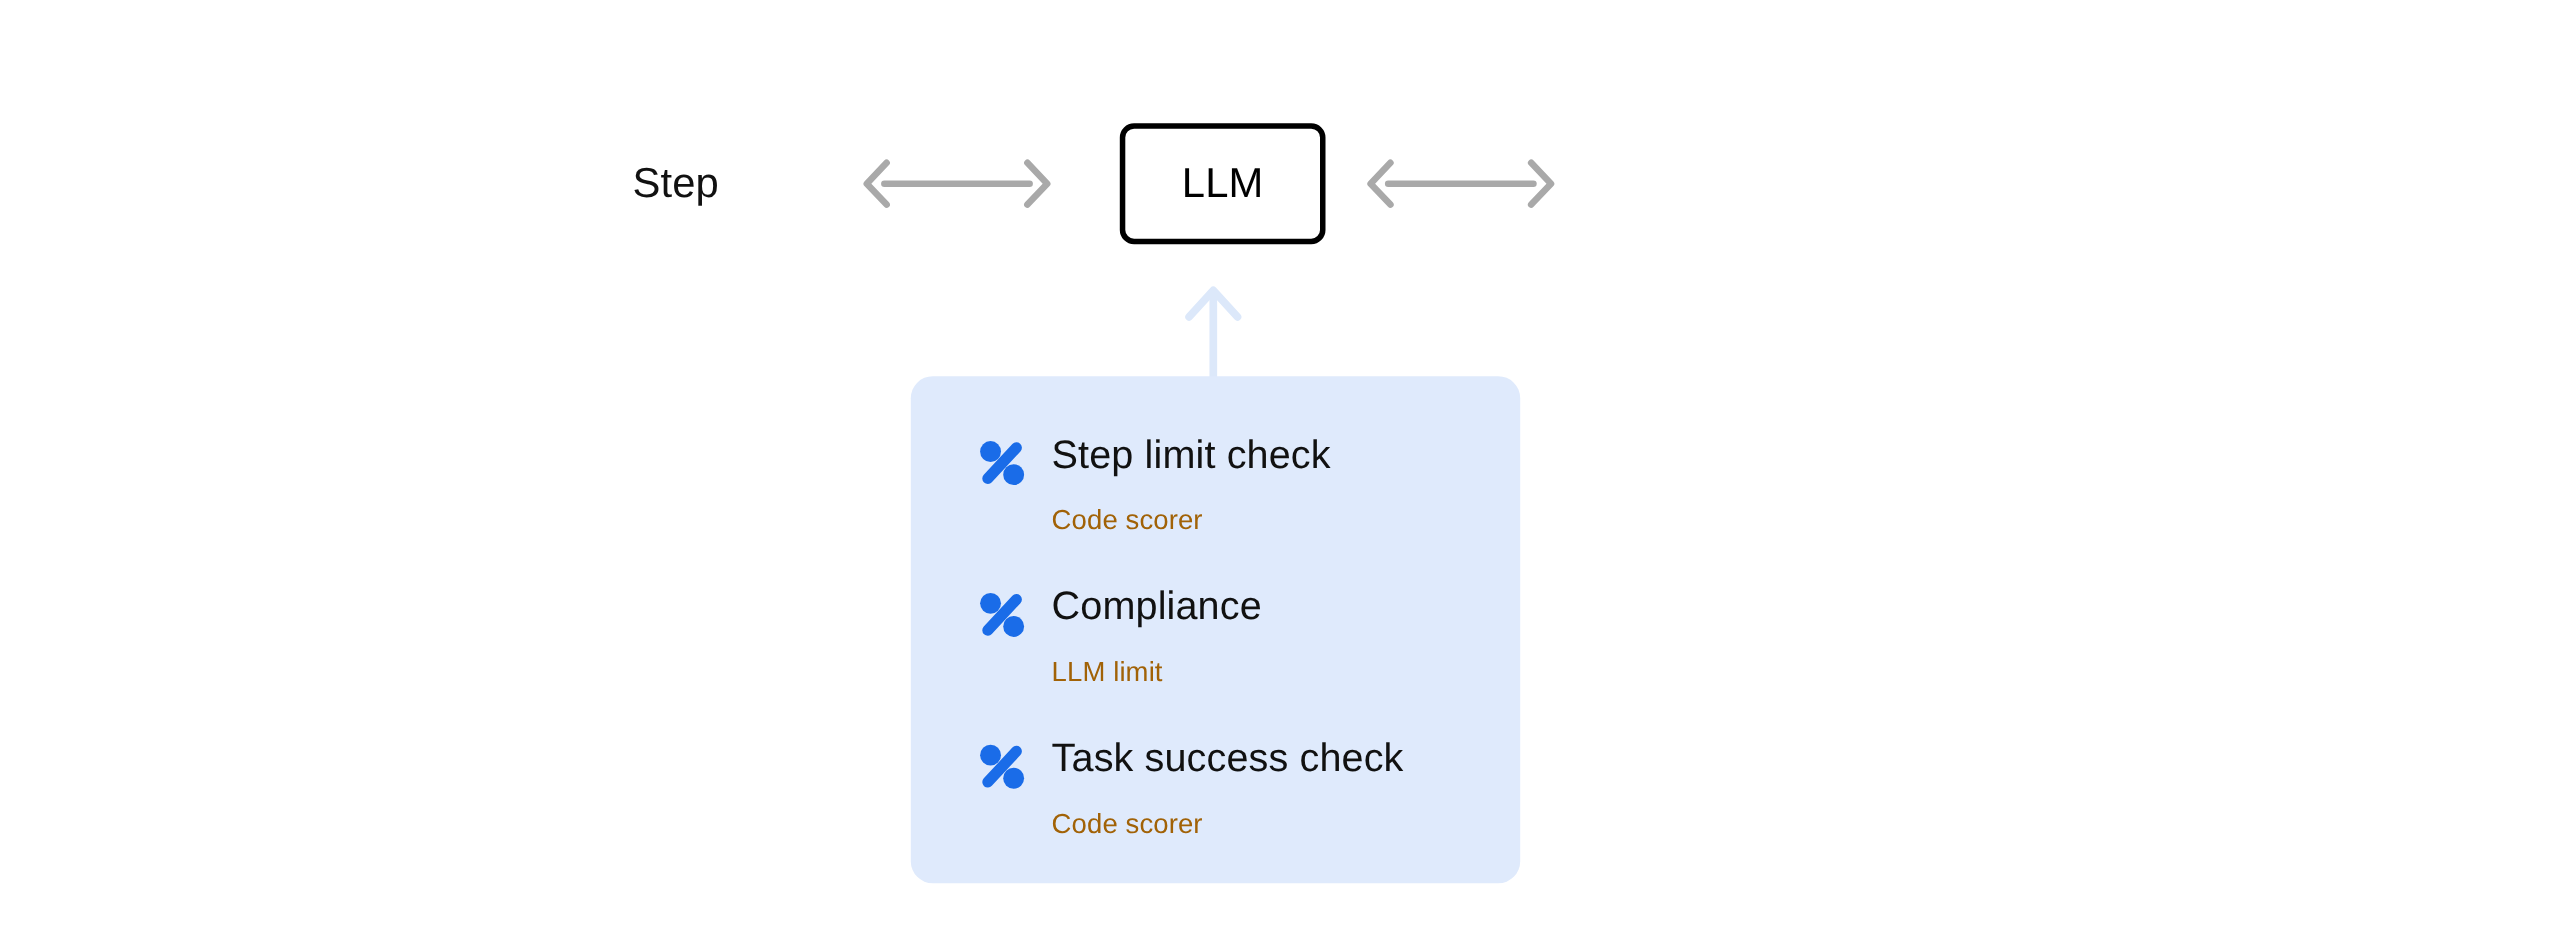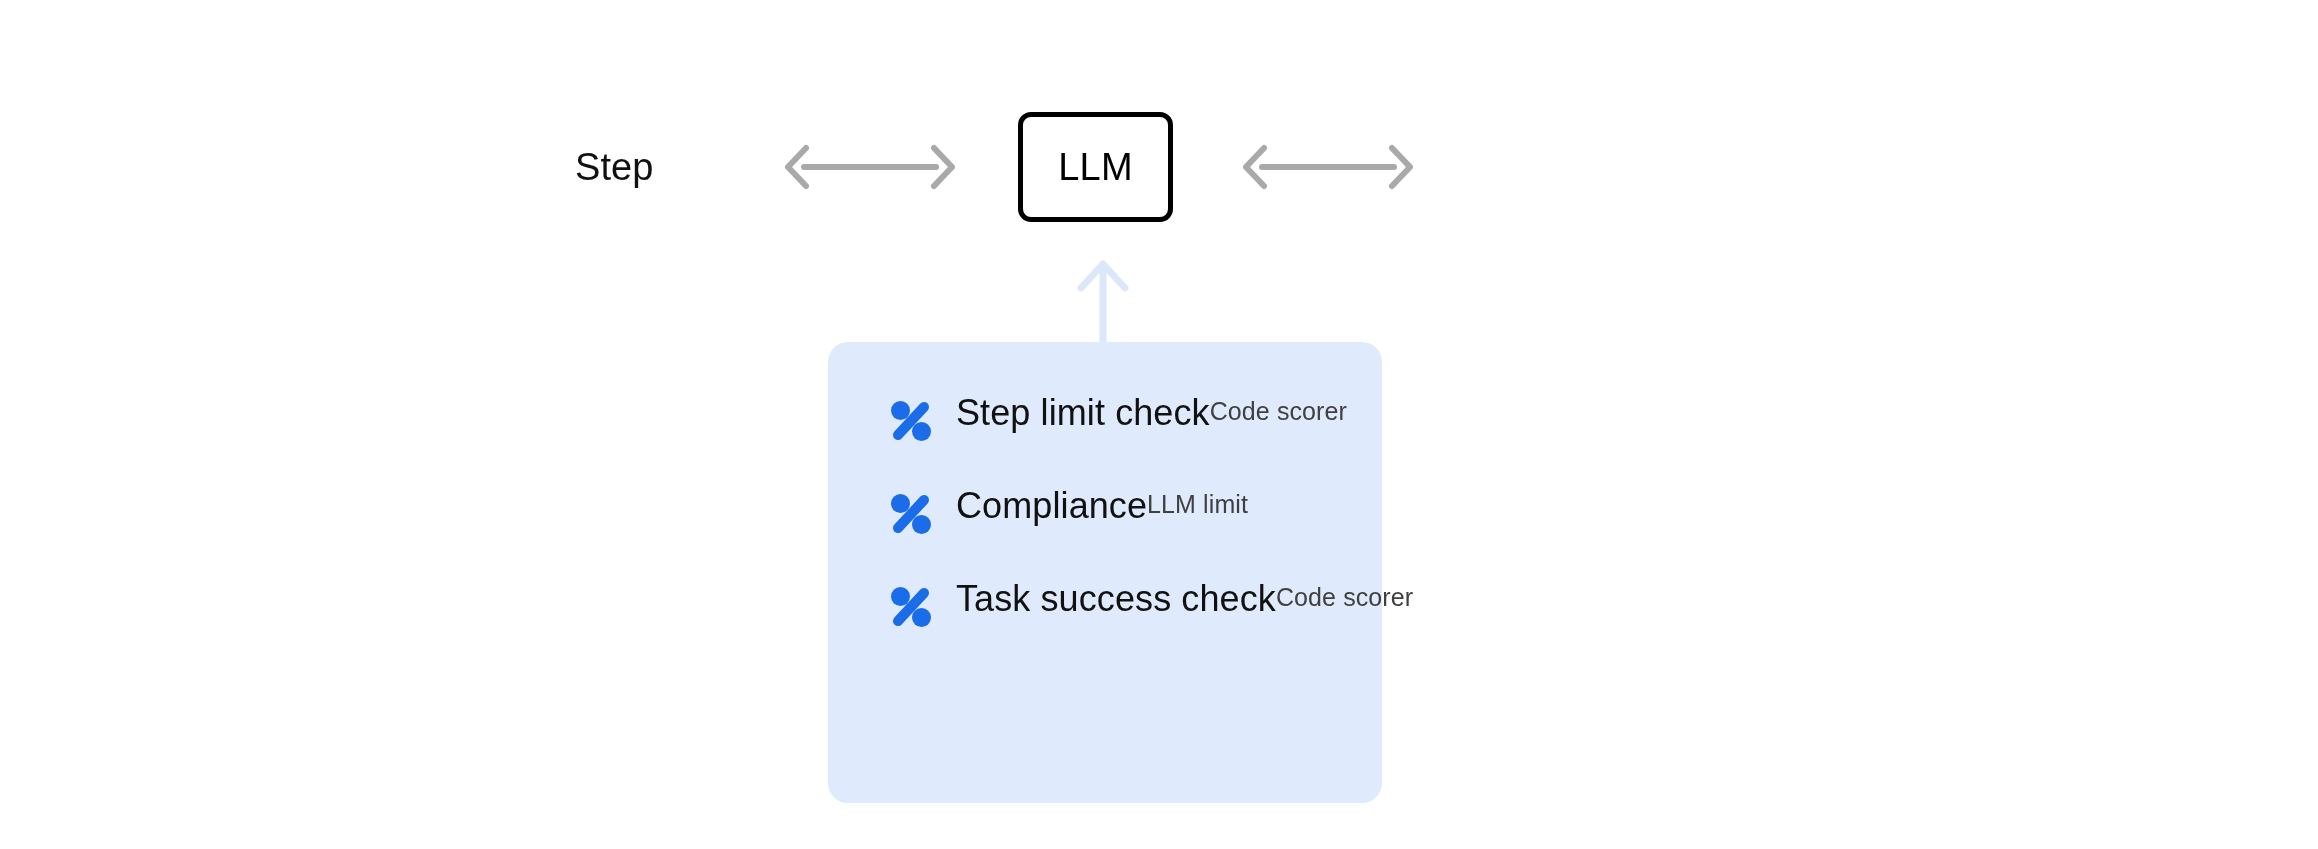--- a/index.html
+++ b/index.html
@@ -42,21 +42,21 @@
     letter-spacing: 0.1px;
     white-space: nowrap;
   }
   .node-label.human      { left: 575px; }
   .node-label.environment{ left: 1487px; }
 
   .llm-box {
     position: absolute;
     left: 1018px;
     top: 0;
-    width: 155px;
+    width: 187px;
     height: 110px;
     box-sizing: border-box;
     border: 5px solid #000000;
     border-radius: 13px;
     background: #ffffff;
     display: flex;
     align-items: center;
     justify-content: center;
   }
   .llm-box .llm-text {
@@ -114,33 +114,34 @@
   .scorer-icon {
     flex: 0 0 auto;
     width: 46px;
     height: 46px;
     margin-top: 6px;
   }
   .scorer-icon svg { display: block; }
 
   .scorer-text {
     display: flex;
-    flex-direction: row;
+    flex-direction: column;
+    gap: 20px;
   }
   .scorer-title {
     font-size: 36px;
     line-height: 42px;
     color: #111111;
     white-space: nowrap;
     letter-spacing: 0.1px;
   }
   .scorer-subtitle {
     font-size: 25px;
     line-height: 32px;
-    color: #404040;
+    color: #a16207;
     margin-top: 3px;
     white-space: nowrap;
     letter-spacing: 0.1px;
   }
 </style>
 </head>
 <body>
 
 <div id="canvas">
 

